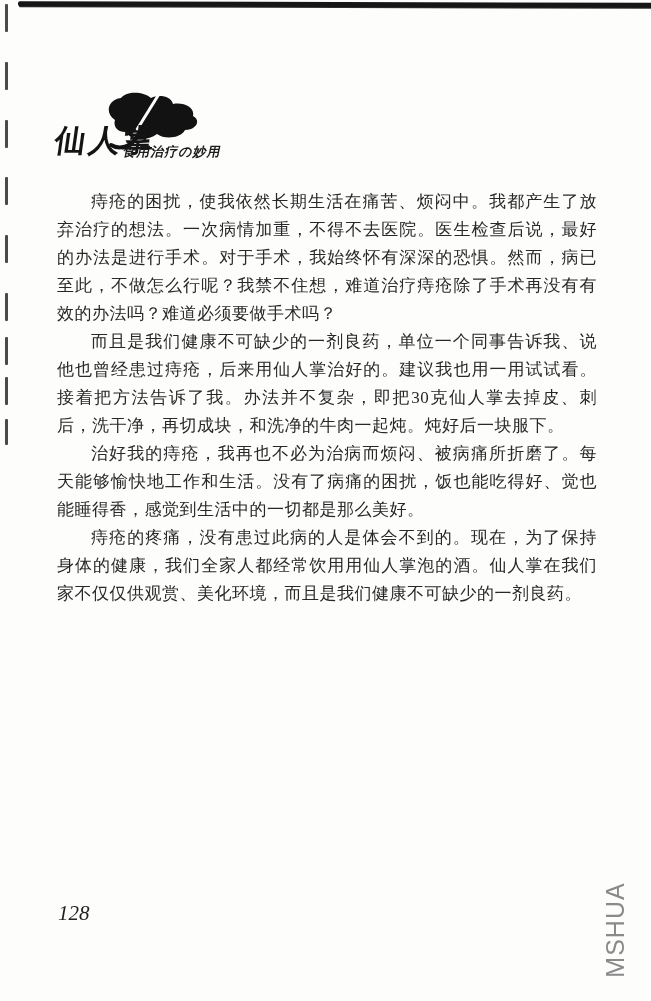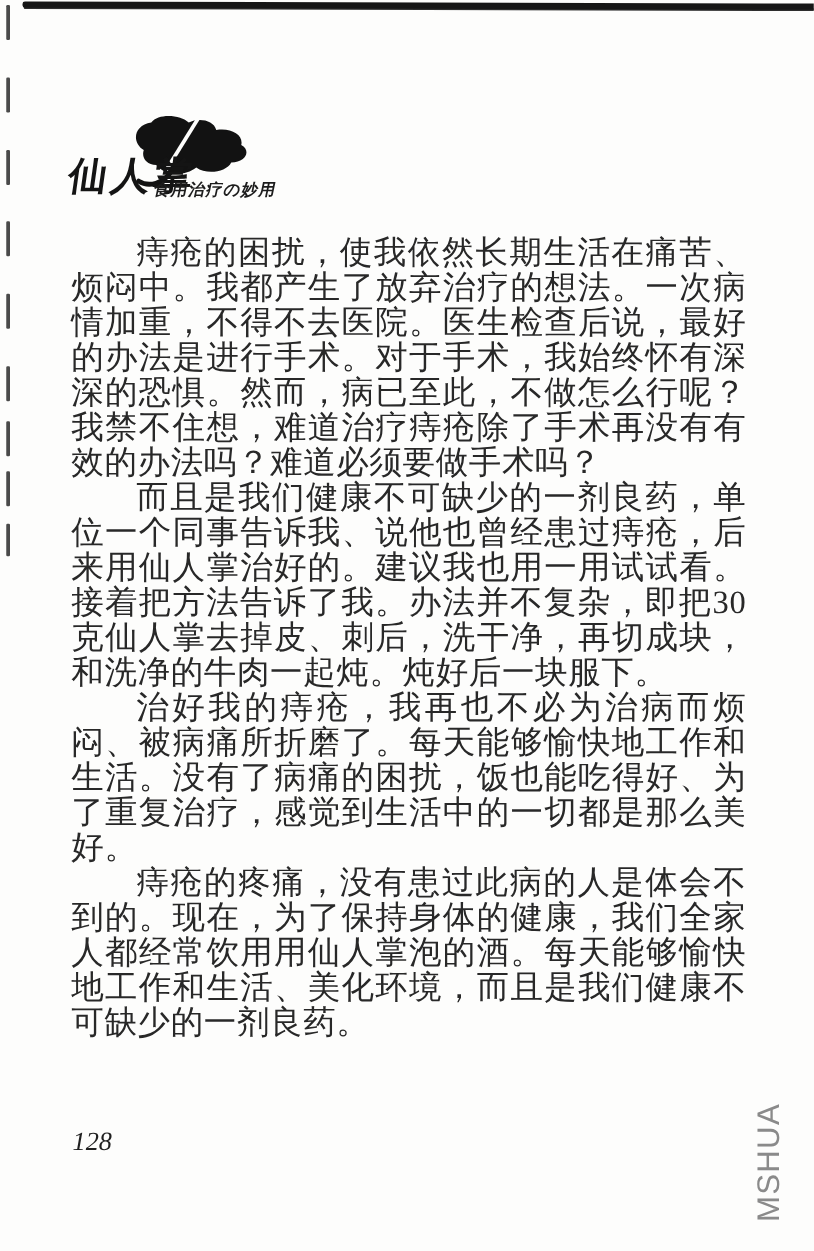--- a/index.html
+++ b/index.html
@@ -38,21 +38,21 @@
     font-size:13px;font-weight:bold;color:#1c1c1c;
     transform:skewX(-12deg);
     letter-spacing:1px;white-space:nowrap;
   }
   
   .article{
     position:absolute;left:57px;top:188px;width:540px;
   }
   .article p{
     margin:0;
-    font-size:26px;
+    font-size:17px;
     line-height:28px;
     text-align:justify;
     text-indent:2em;
     letter-spacing:0.5px;
     color:#282828;
   }
   .page-number{
     position:absolute;left:58px;top:901px;
     font-size:21px;font-style:italic;color:#1f1f1f;
     font-family:"Liberation Serif","DejaVu Serif",serif;
@@ -91,21 +91,21 @@
       <path d="M62,2 L36,44" stroke="#fdfdfc" stroke-width="3" fill="none"></path>
       <path d="M40,45 C34,55 22,58 14,53" stroke="#121212" stroke-width="4" fill="none" stroke-linecap="round"></path>
     </svg>
     <div class="logo-title">仙人掌</div>
     <div class="logo-subtitle">食用治疗の妙用</div>
   </div>
 
   <div class="article">
     <p>痔疮的困扰，使我依然长期生活在痛苦、烦闷中。我都产生了放弃治疗的想法。一次病情加重，不得不去医院。医生检查后说，最好的办法是进行手术。对于手术，我始终怀有深深的恐惧。然而，病已至此，不做怎么行呢？我禁不住想，难道治疗痔疮除了手术再没有有效的办法吗？难道必须要做手术吗？</p>
     <p>而且是我们健康不可缺少的一剂良药，单位一个同事告诉我、说他也曾经患过痔疮，后来用仙人掌治好的。建议我也用一用试试看。接着把方法告诉了我。办法并不复杂，即把30克仙人掌去掉皮、刺后，洗干净，再切成块，和洗净的牛肉一起炖。炖好后一块服下。</p>
-    <p>治好我的痔疮，我再也不必为治病而烦闷、被病痛所折磨了。每天能够愉快地工作和生活。没有了病痛的困扰，饭也能吃得好、为了重复治疗，感觉到生活中的一切都是那么美好。</p>
-    <p>痔疮的疼痛，没有患过此病的人是体会不到的。现在，为了保持身体的健康，我们全家人都经常饮用用仙人掌泡的酒。每天能够愉快地工作和生活、美化环境，而且是我们健康不可缺少的一剂良药。</p>
+    <p>治好我的痔疮，我再也不必为治病而烦闷、被病痛所折磨了。每天能够愉快地工作和生活。没有了病痛的困扰，饭也能吃得好、觉也能睡得香，感觉到生活中的一切都是那么美好。</p>
+    <p>痔疮的疼痛，没有患过此病的人是体会不到的。现在，为了保持身体的健康，我们全家人都经常饮用用仙人掌泡的酒。仙人掌在我们家不仅仅供观赏、美化环境，而且是我们健康不可缺少的一剂良药。</p>
   </div>
 
   <div class="page-number">128</div>
 
   <div class="watermark">MSHUA</div>
 
 </div>
 
 </body></html>

